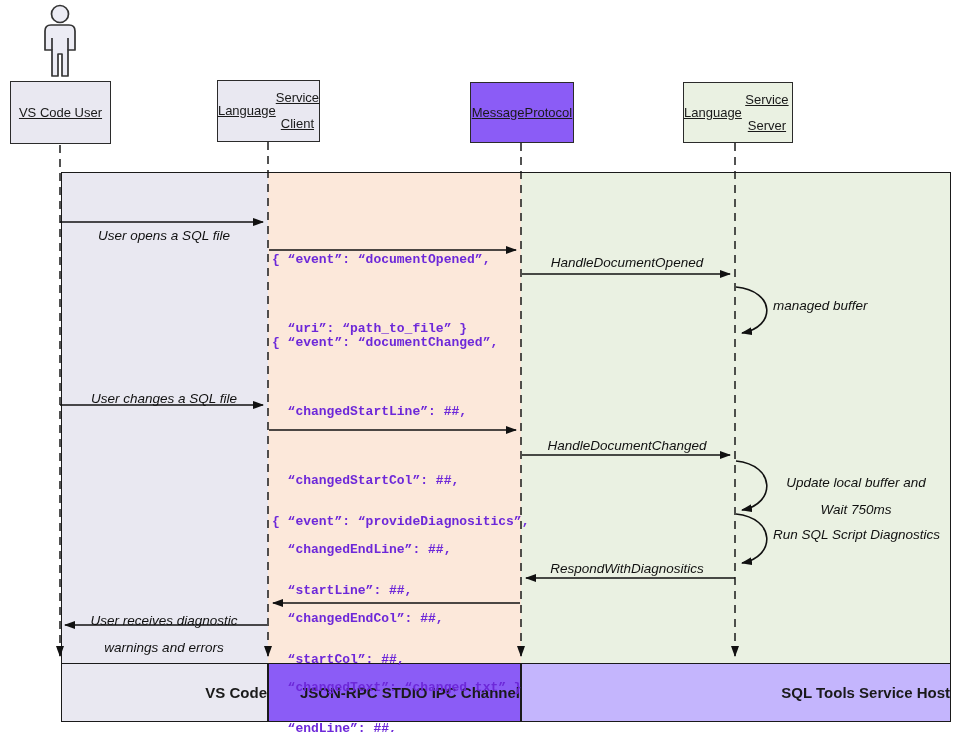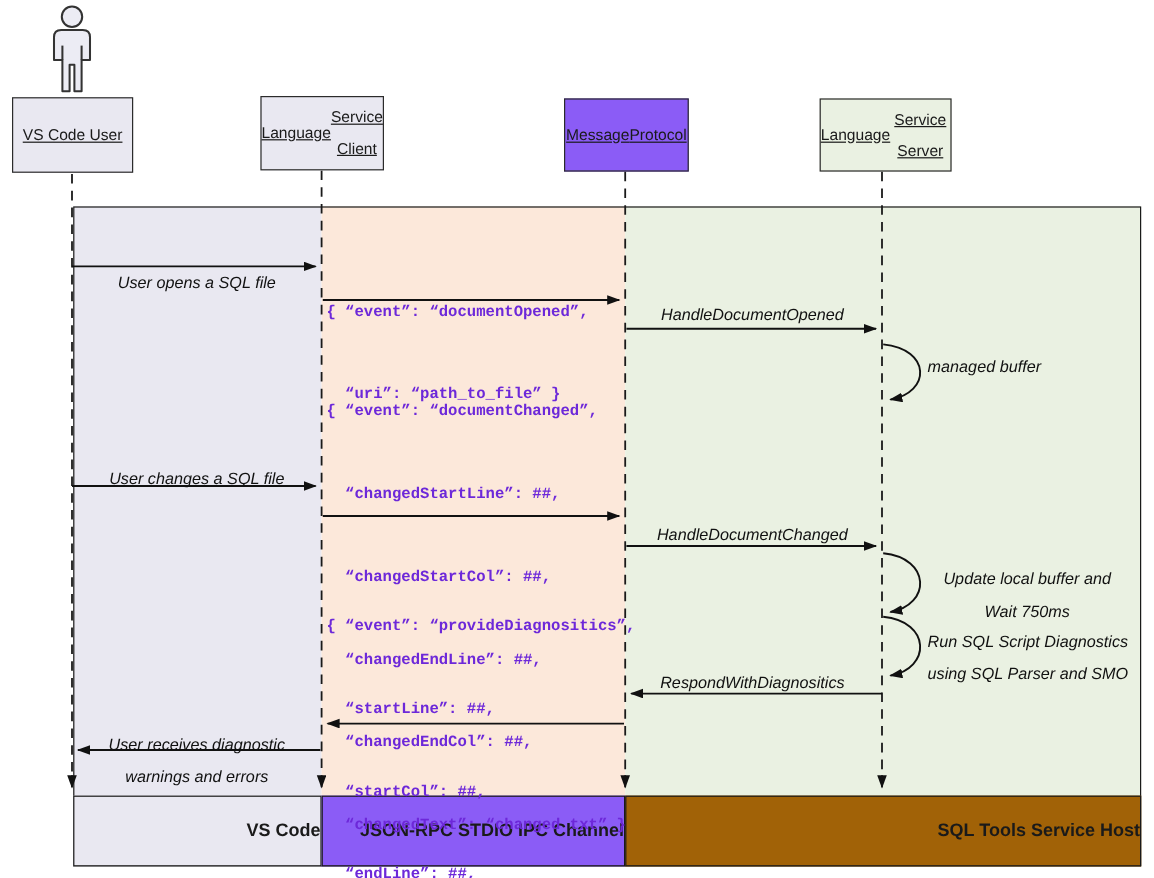--- a/index.html
+++ b/index.html
@@ -155,21 +155,20 @@
 
   <div class="lbl left l-note-open">
     <div>managed buffer</div>
   </div>
   <div class="lbl l-note-update">
     <div>Update local buffer and</div>
     <div>Wait 750ms</div>
   </div>
   <div class="lbl left l-note-run">
     <div>Run SQL Script Diagnostics</div>
-    <div>using SQL Parser and SMO</div>
   </div>
 
   <div class="mono p-opened">
     <div>{ “event”: “documentOpened”,</div>
     <div>  “uri”: “path_to_file” }</div>
   </div>
   <div class="mono p-changed">
     <div>{ “event”: “documentChanged”,</div>
     <div>  “changedStartLine”: ##,</div>
     <div>  “changedStartCol”: ##,</div>
@@ -185,17 +184,17 @@
     
     
   </div>
 
   <div class="botbox bot0" style="background-color: rgb(233, 232, 241);">
     <span>VS Code</span>
   </div>
   <div class="botbox bot1" style="background-color: #8b5cf6;">
     <span>JSON-RPC STDIO IPC Channel</span>
   </div>
-  <div class="botbox bot2" style="background-color: #a16207;">
+  <div class="botbox bot2" style="background-color: #c4b5fd;">
     <span>SQL Tools Service Host</span>
   </div>
 
 </div>
 
 </body></html>

